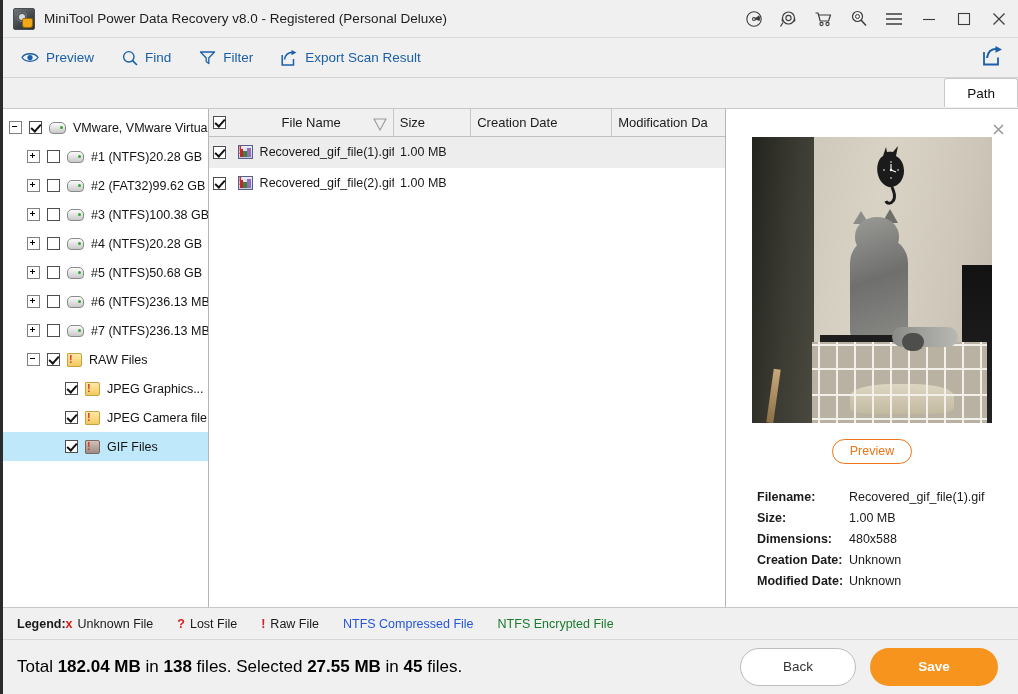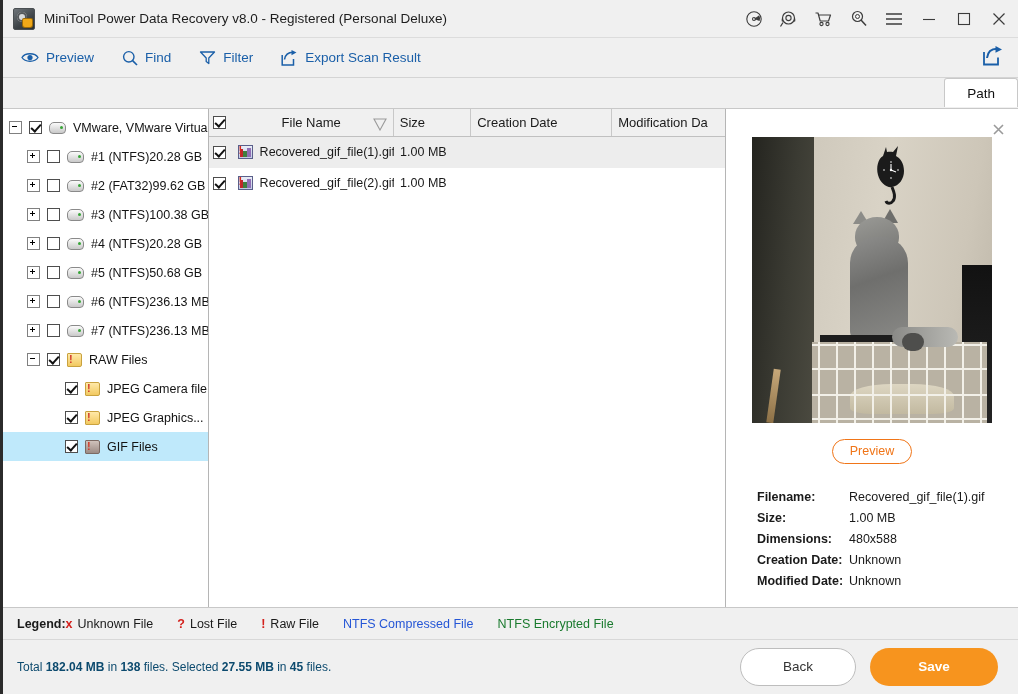--- a/index.html
+++ b/index.html
@@ -500,21 +500,21 @@
   .footerbar {
     flex: 1 1 auto;
     min-height: 48px;
     background: #f0f0f0;
     border-top: 1px solid #d8d8d8;
     display: flex;
     align-items: center;
     padding: 0 20px 0 14px;
     box-sizing: border-box;
   }
-  .status { font-size: 12px; color: #0c4a6e; white-space: nowrap;}
+  .status { font-size: 17px; color: #000000; white-space: nowrap;}
   .status b { font-weight: bold; }
   .footer-spacer { flex: 1 1 auto; }
   .btn-back {
     width: 116px; height: 38px;
     line-height: 36px;
     text-align: center;
     border: 1px solid #bdbdbd;
     border-radius: 19px;
     background: #fff;
     font-size: 13.5px;
@@ -729,28 +729,28 @@
         <span class="expander"></span>
         <span class="cbox on"></span>
         <span class="rawicon"></span>
         <span class="tlabel">RAW Files</span>
       </div>
 
       <div class="tnode lvl3">
         <span class="expander none"></span>
         <span class="cbox on"></span>
         <span class="rawicon"></span>
-        <span class="tlabel">JPEG Camera file</span>
+        <span class="tlabel">JPEG Graphics...</span>
       </div>
 
       <div class="tnode lvl3">
         <span class="expander none"></span>
         <span class="cbox on"></span>
         <span class="rawicon"></span>
-        <span class="tlabel">JPEG Graphics...</span>
+        <span class="tlabel">JPEG Camera file</span>
       </div>
 
       <div class="tnode lvl3 sel">
         <span class="expander none"></span>
         <span class="cbox on"></span>
         <span class="rawicon gray"></span>
         <span class="tlabel">GIF Files</span>
       </div>
     </div>
 

